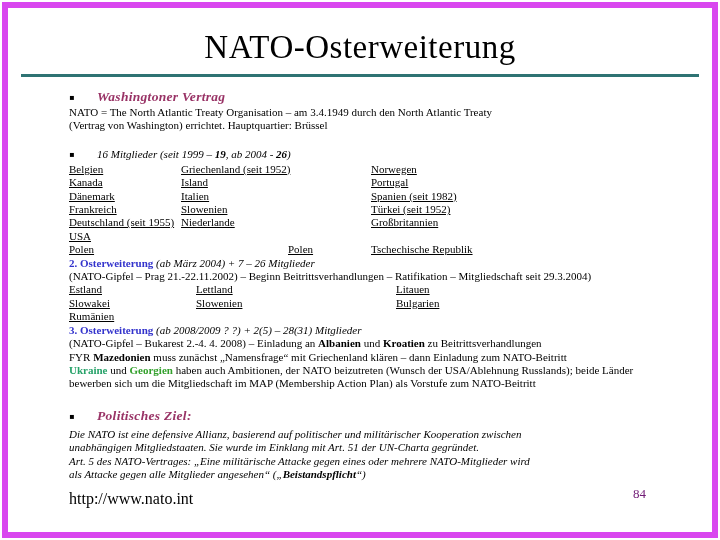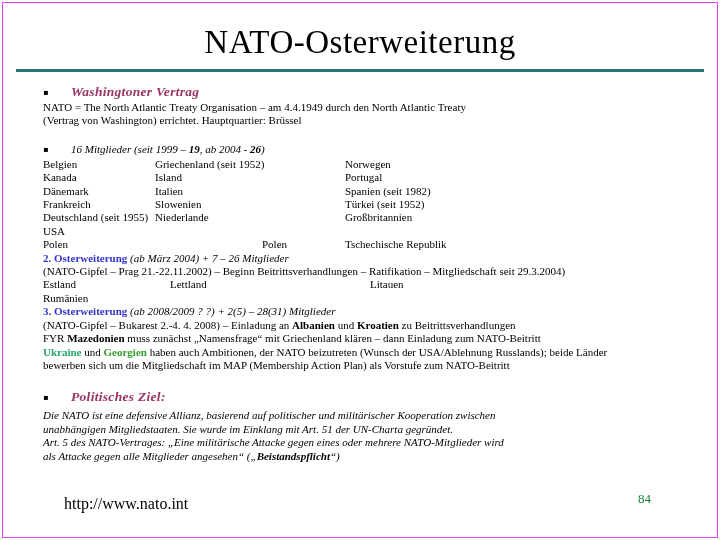--- a/index.html
+++ b/index.html
@@ -6,38 +6,38 @@
   html, body { background: #fff; }
   body {
     width: 720px; height: 540px;
     font-family: "Liberation Serif", serif;
     color: #000;
   }
   .slide {
     position: relative;
     width: 716px; height: 536px;
     margin: 2px;
-    border: 1px solid #d946ef;
+    border: 6px solid #d946ef;
     background: #fff;
     overflow: hidden;
   }
   .title {
     margin-top: 20px;
     text-align: center;
     font-size: 33px;
     letter-spacing: 0.5px;
     line-height: 38px;
   }
   .rule {
     height: 3px;
     background: #2e7373;
     margin: 8px 13px 12px 13px;
   }
   .content {
-    margin-left: 40px;
+    margin-left: 61px;
     margin-right: 38px;
     font-size: 11px;
     line-height: 13.4px;
   }
   .bullet-line { line-height: 16px; }
   .bullet {
     display: inline-block;
     width: 28px;
     font-size: 8px;
     vertical-align: 1px;
@@ -49,56 +49,56 @@
     font-style: italic;
     font-size: 13.5px;
     letter-spacing: 0.3px;
   }
   .line { white-space: nowrap; }
   .it { font-style: italic; }
   .b  { font-weight: bold; }
   .enl { color: #3333cc; font-weight: bold; }
   .uk  { color: #26a269; font-weight: bold; }
   .ge  { color: #33a02c; font-weight: bold; }
-  .row { display: flex; white-space: nowrap; }
+  .row { display: flex; white-space: nowrap; text-decoration: underline; }
   .row span { flex-shrink: 0; }
   .row .c1 { width: 112px; }
   .row .c2 { width: 190px; }
   .row-polen .c1 { width: 219px; }
   .row-polen .c2 { width: 83px; }
   .row-baltic .c1 { width: 127px; }
   .row-baltic .c2 { width: 200px; }
   .sp    { height: 13px; }
   .sp-lg { height: 17px; }
   .pol-head { margin-bottom: 3px; }
   .footer-link {
     position: absolute;
     left: 61px; bottom: 24px;
     font-size: 16px;
     cursor: pointer;
   }
   .page-number {
     position: absolute;
     right: 66px; bottom: 30px;
-    color: #15803d;
+    color: #701a75;
     font-size: 13px;
   }
 </style>
 </head>
 <body>
 
 <div class="slide">
 
   <div class="title">NATO-Osterweiterung</div>
   <div class="rule"></div>
 
   <div class="content">
 
     <div class="bullet-line"><span class="bullet">▪</span><span class="h-purple">Washingtoner Vertrag</span></div>
-    <div class="line">NATO = The North Atlantic Treaty Organisation – am 4.4.1949 durch den North Atlantic Treaty</div>
+    <div class="line">NATO = The North Atlantic Treaty Organisation – am 3.4.1949 durch den North Atlantic Treaty</div>
     <div class="line">(Vertrag von Washington) errichtet. Hauptquartier: Brüssel</div>
 
     <div class="sp"></div>
 
     <div class="bullet-line"><span class="bullet">▪</span><span class="it">16 Mitglieder</span><span class="it"> (seit 1999 – </span><span class="b it">19</span><span class="it">, ab 2004 - </span><span class="b it">26</span><span class="it">)</span></div>
 
     <div class="row">
         <span class="c1">Belgien</span>
         <span class="c2">Griechenland (seit 1952)</span>
         <span class="c3">Norwegen</span>
@@ -135,20 +135,25 @@
         <span class="c3">Tschechische Republik</span>
       </div>
 
     <div class="line"><span class="enl">2. Osterweiterung</span><span class="it"> (ab März 2004) + 7 – 26 Mitglieder</span></div>
     <div class="line">(NATO-Gipfel – Prag 21.-22.11.2002) – Beginn Beitrittsverhandlungen – Ratifikation – Mitgliedschaft seit 29.3.2004)</div>
     <div class="row row-baltic">
         <span class="c1">Estland</span>
         <span class="c2">Lettland</span>
         <span class="c3">Litauen</span>
       </div>
+    <div class="row row-baltic">
+        <span class="c1">Slowakei</span>
+        <span class="c2">Slowenien</span>
+        <span class="c3">Bulgarien</span>
+      </div>
     <div class="row">
         <span class="c1">Rumänien</span>
         <span class="c2"></span>
         <span class="c3"></span>
       </div>
 
     <div class="line"><span class="enl">3. Osterweiterung</span><span class="it"> (ab 2008/2009 ? ?) + 2(5) – 28(31) Mitglieder</span></div>
     <div class="line"><span>(NATO-Gipfel – Bukarest 2.-4. 4. 2008) – Einladung an </span><span class="b">Albanien</span><span> und </span><span class="b">Kroatien</span><span> zu Beitrittsverhandlungen</span></div>
     <div class="line"><span>FYR </span><span class="b">Mazedonien</span><span> muss zunächst „Namensfrage“ mit Griechenland klären – dann Einladung zum NATO-Beitritt</span></div>
     <div class="line"><span class="uk">Ukraine</span><span> und </span><span class="ge">Georgien</span><span> haben auch Ambitionen, der NATO beizutreten (Wunsch der USA/Ablehnung Russlands); beide Länder</span></div>

